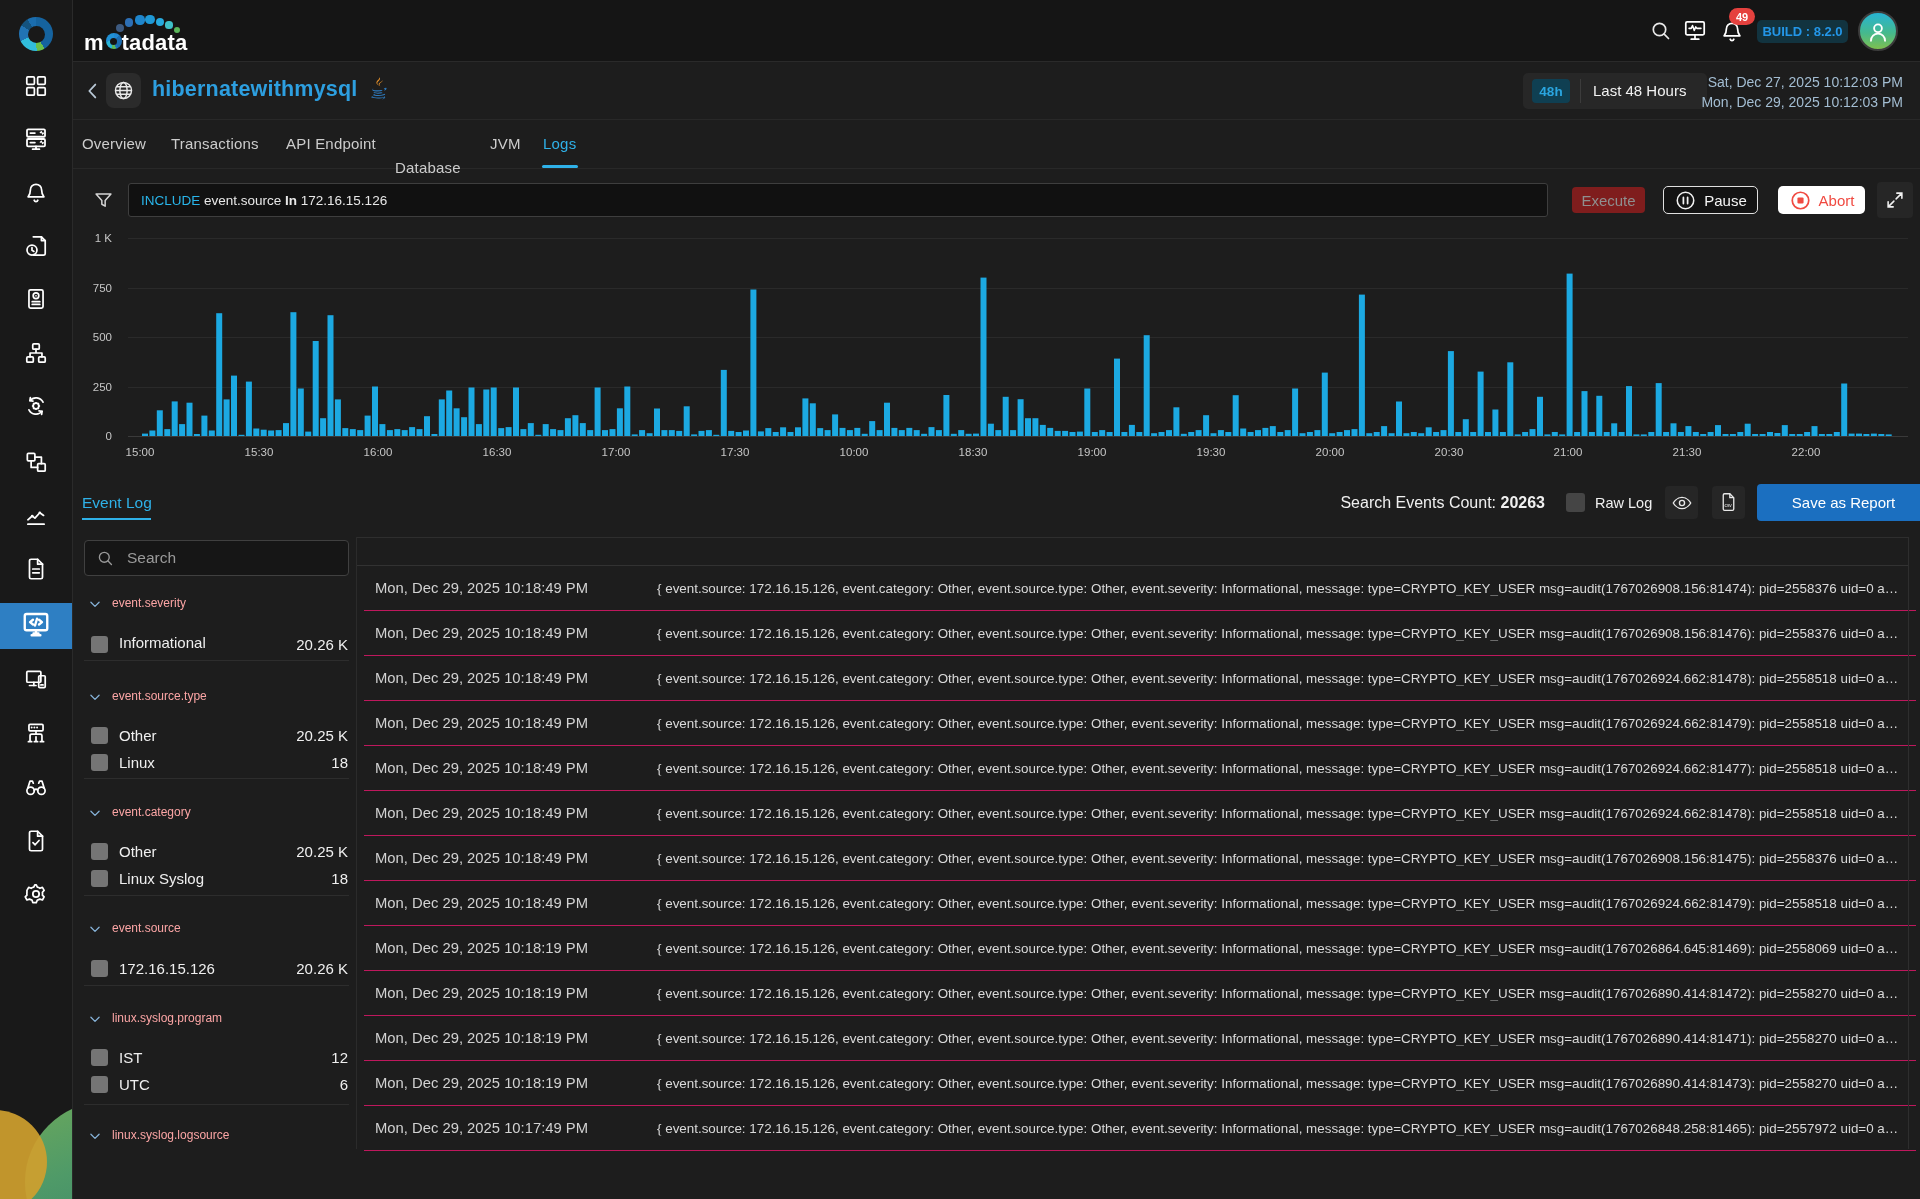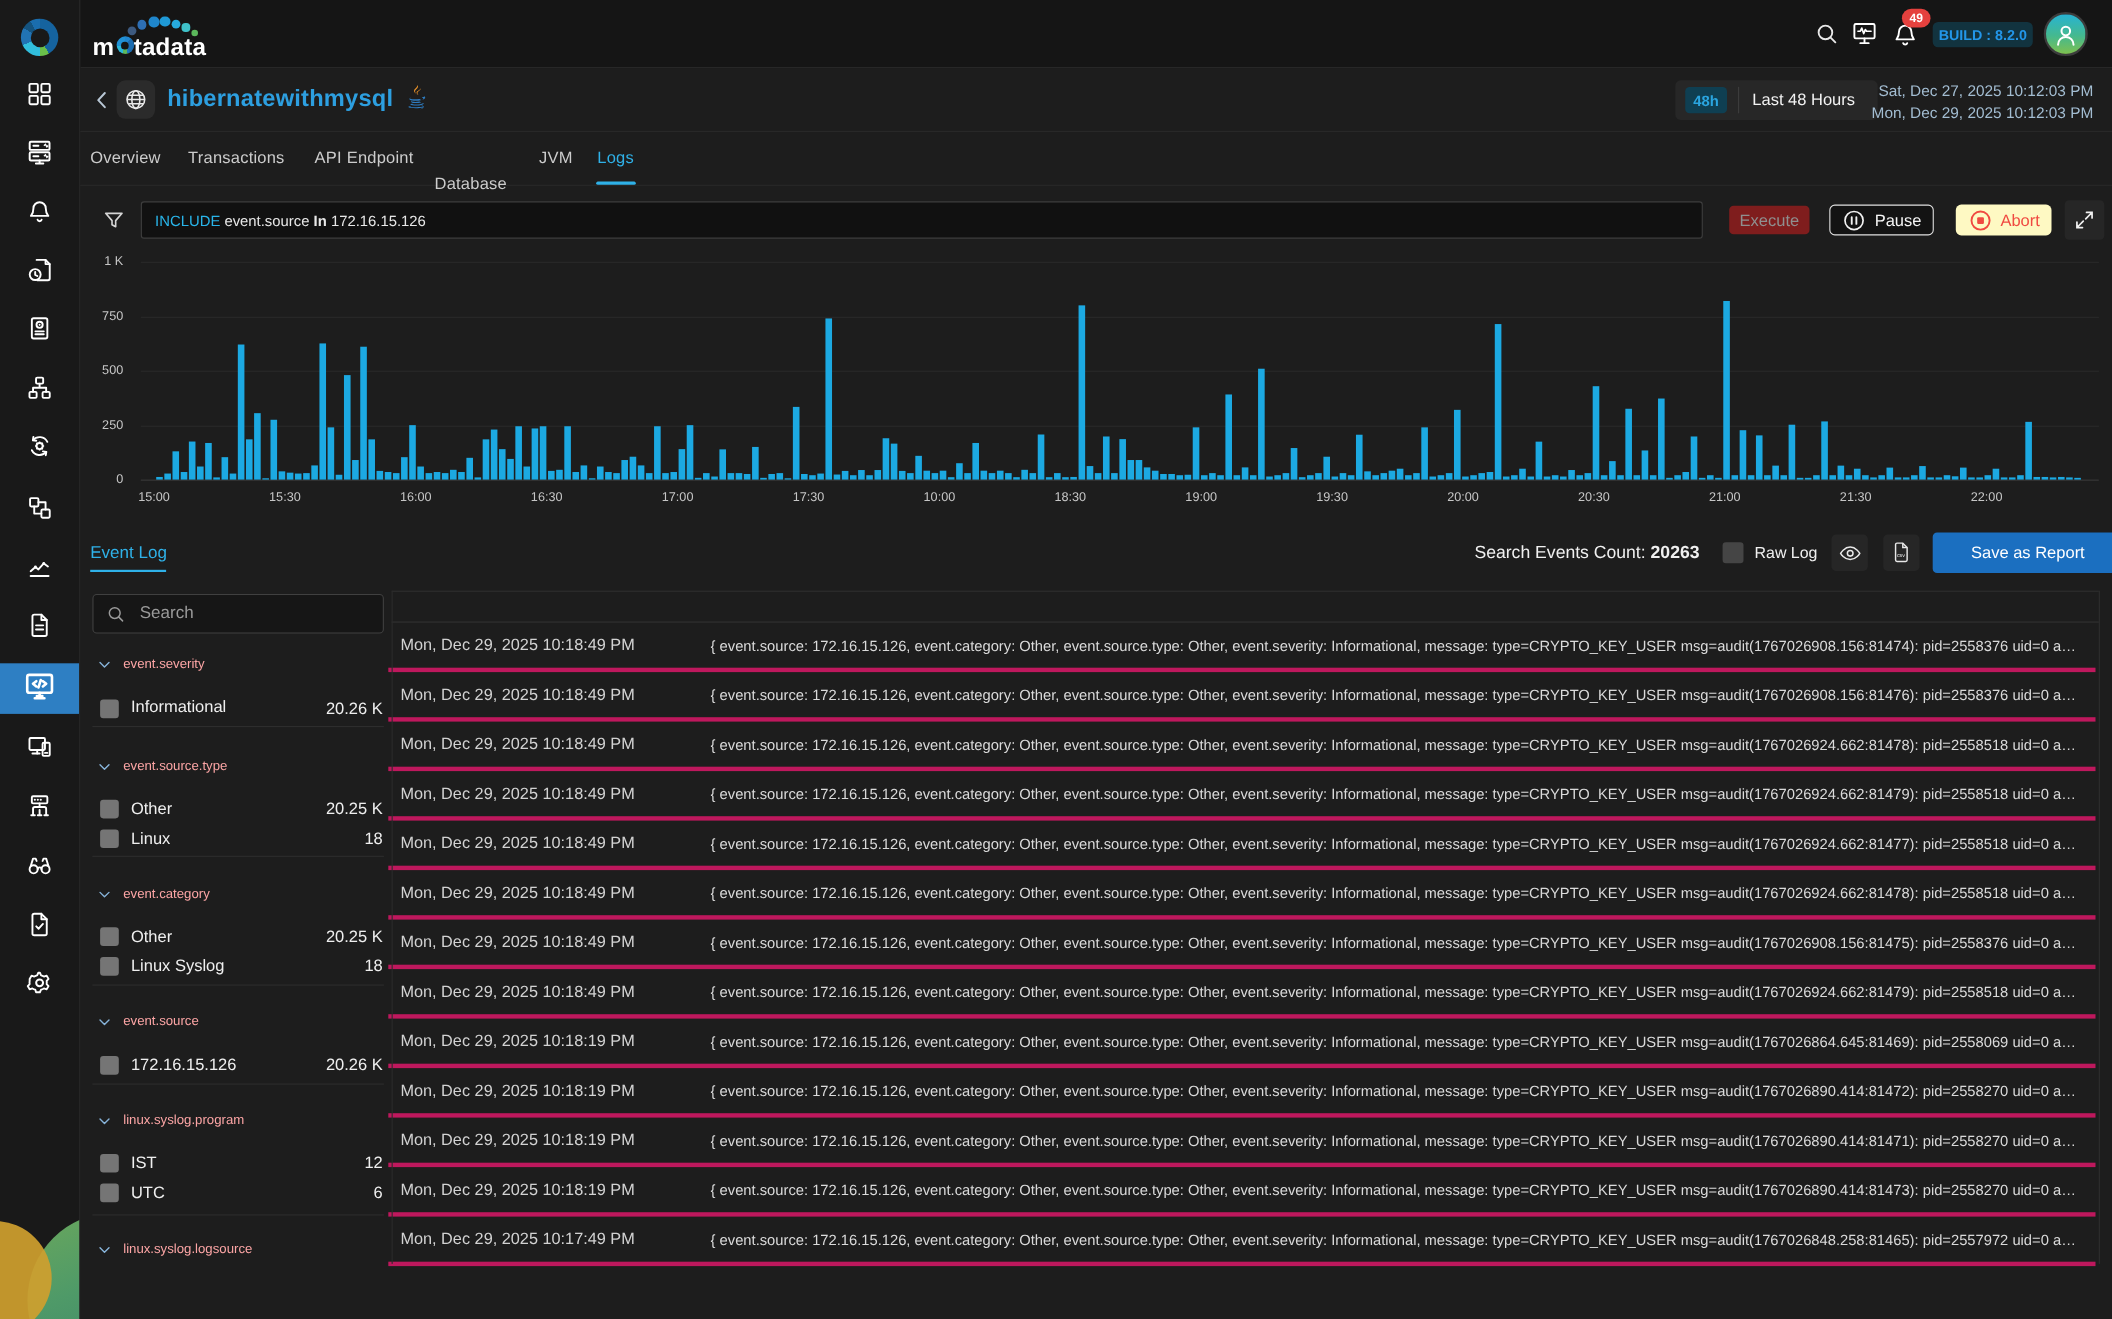--- a/index.html
+++ b/index.html
@@ -14,21 +14,21 @@
 .tab{position:absolute;top:15px;font-size:15px;color:#cccccc;letter-spacing:.2px}
 .btn{position:absolute;display:flex;align-items:center;justify-content:center;border-radius:4px;font-size:15px}
 .chip{border-radius:4px;display:flex;align-items:center;justify-content:center}
 .facet-h{position:absolute;color:#fca5a5;font-size:12px}
 .facet-lbl{position:absolute;color:#efefef;font-size:15px}
 .facet-cnt{position:absolute;color:#efefef;font-size:15px;text-align:right}
 .cbx{position:absolute;width:17px;height:17px;background:#757575;border-radius:3px}
 .sep{position:absolute;height:1px;background:#2d2d2d}
 .ts{position:absolute;left:11px;top:50%;transform:translateY(-50%);font-size:14.8px;color:#d2d2d2;white-space:nowrap}
 .msg{position:absolute;left:293px;right:14px;top:50%;transform:translateY(-50%);font-size:13.4px;color:#dadada;white-space:nowrap;overflow:hidden;text-overflow:ellipsis}
-.row{position:absolute;left:353px;width:1552px;height:45px;border-bottom:4px solid #be185d}
+.row{position:absolute;left:364px;width:1552px;height:45px;border-bottom:1px solid #be185d}
 .xlab{position:absolute;top:446px;font-size:11.5px;color:#c6c6c6;transform:translateX(-50%)}
 .ylab{position:absolute;font-size:11.5px;color:#c6c6c6;text-align:right;width:34px;transform:translateY(-50%)}
 </style></head><body>
 <div id="root">
     <div id="topbar" class="abs">
       <div class="abs" style="left:11px;top:30px;font-size:22px;font-weight:bold;color:#fff">m</div>
       <div class="abs" style="left:48.5px;top:30px;font-size:22px;font-weight:bold;color:#fff;letter-spacing:.2px">tadata</div>
       <div class="abs" style="left:32.5px;top:33px;width:16px;height:16px;border-radius:50%;background:conic-gradient(from 0deg,#2186cf 0 40deg,#1b6cb0 40deg 150deg,#1c77be 150deg 165deg,#5cb85c 165deg 200deg,#2ab6d8 200deg 265deg,#2091d6 265deg 360deg)"></div>
       <div class="abs" style="left:37px;top:37.5px;width:7px;height:7px;border-radius:50%;background:#151515"></div>
       <div class="abs" style="left:42.8px;top:23.8px;width:8.4px;height:8.4px;border-radius:50%;background:#3d5a80"></div>
@@ -201,21 +201,21 @@
     <div class="abs" style="left:128px;top:183px;width:1420px;height:34px;background:#111111;border:1px solid #3e3e3e;border-radius:3px"></div>
     <div class="abs" style="left:141px;top:193px;font-size:13.5px;color:#e8e8e8"><span style="color:#29b5ea;font-weight:normal">INCLUDE</span> event.source <b>In</b> 172.16.15.126</div>
     <div class="btn" style="left:1572px;top:187px;width:73px;height:26px;background:#7f1d1d;color:#8f8f8f">Execute</div>
     <div class="btn" style="left:1663px;top:186px;width:95px;height:28px;background:#131313;border:1px solid #e0e0e0;border-radius:5px;color:#f5f5f5;gap:7px">
       <svg width="23" height="23" viewBox="0 0 24 24" fill="none" style="">
         <circle cx="12" cy="12" r="8.6" stroke="#f2f2f2" stroke-width="1.6" fill="none"></circle>
         <path d="M9.8 8.8v6.4M14.2 8.8v6.4" stroke="#f2f2f2" stroke-width="1.8" stroke-linecap="round"></path>
       </svg>
       <span>Pause</span>
     </div>
-    <div class="btn" style="left:1778px;top:186px;width:87px;height:28px;background:#fef9c3;border-radius:5px;color:#f04a41;gap:7px">
+    <div class="btn" style="left:1778px;top:186px;width:87px;height:28px;background:#ffffff;border-radius:5px;color:#f04a41;gap:7px">
       <svg width="23" height="23" viewBox="0 0 24 24" fill="none" style="">
         <circle cx="12" cy="12" r="8.6" stroke="#f04a41" stroke-width="1.8" fill="none"></circle>
         <rect x="8.8" y="8.8" width="6.4" height="6.4" rx="1.2" fill="#f04a41"></rect>
       </svg>
       <span>Abort</span>
     </div>
     <div class="btn" style="left:1877px;top:182px;width:36px;height:36px;background:#262626">
       <svg width="22" height="22" viewBox="0 0 24 24" fill="none" style="">
         <path d="M14 4.5h5.5V10M10 19.5H4.5V14M19.2 4.8l-6 6M4.8 19.2l6-6" stroke="#f0f0f0" stroke-width="1.7" stroke-linecap="round" fill="none"></path>
       </svg>

